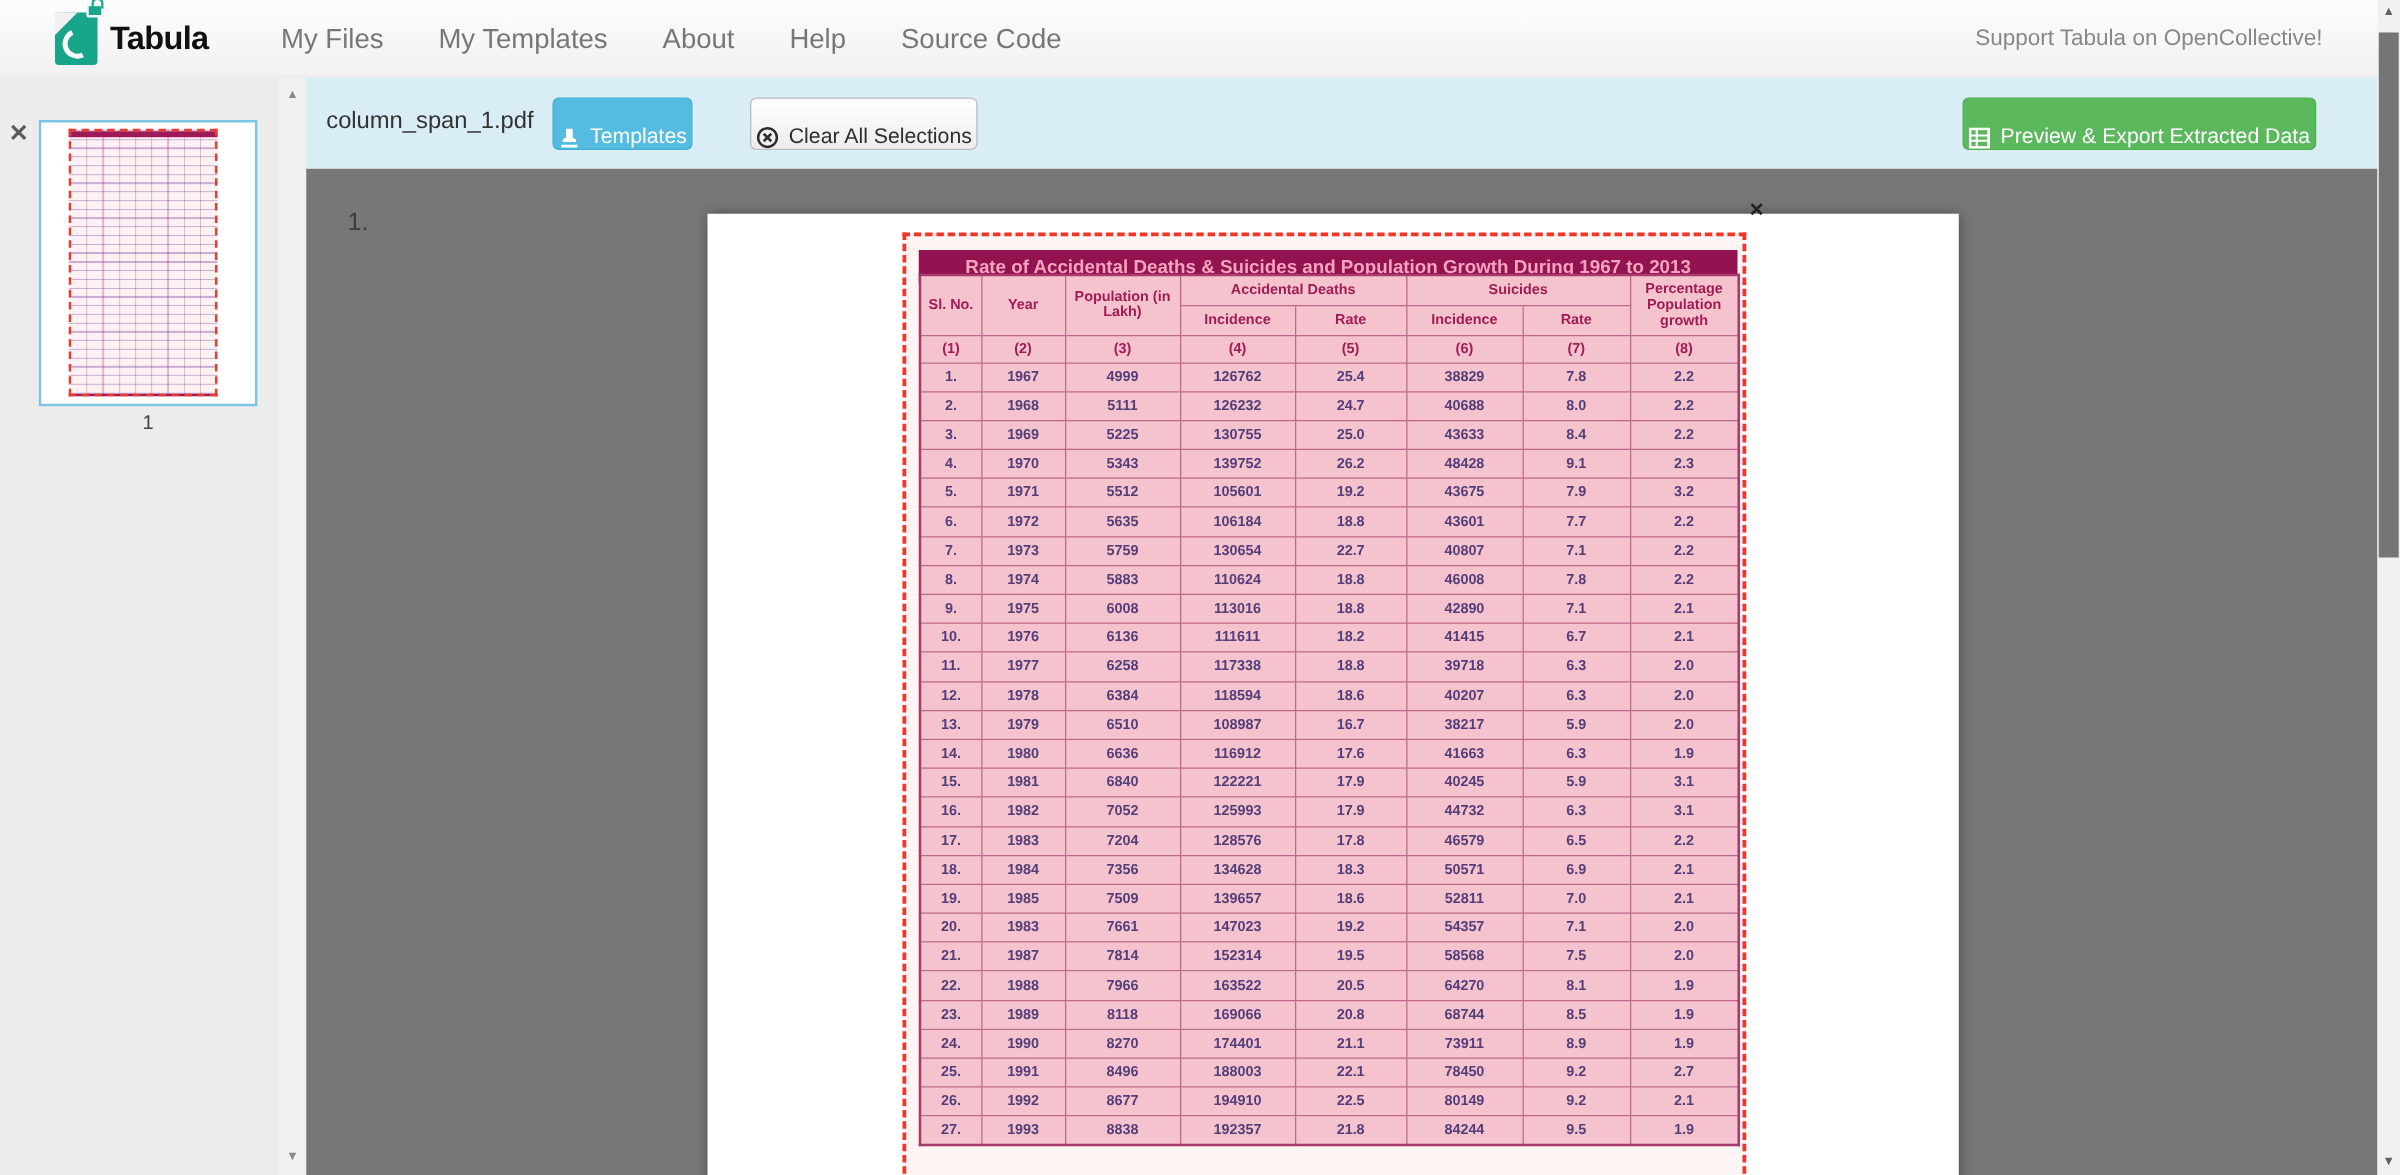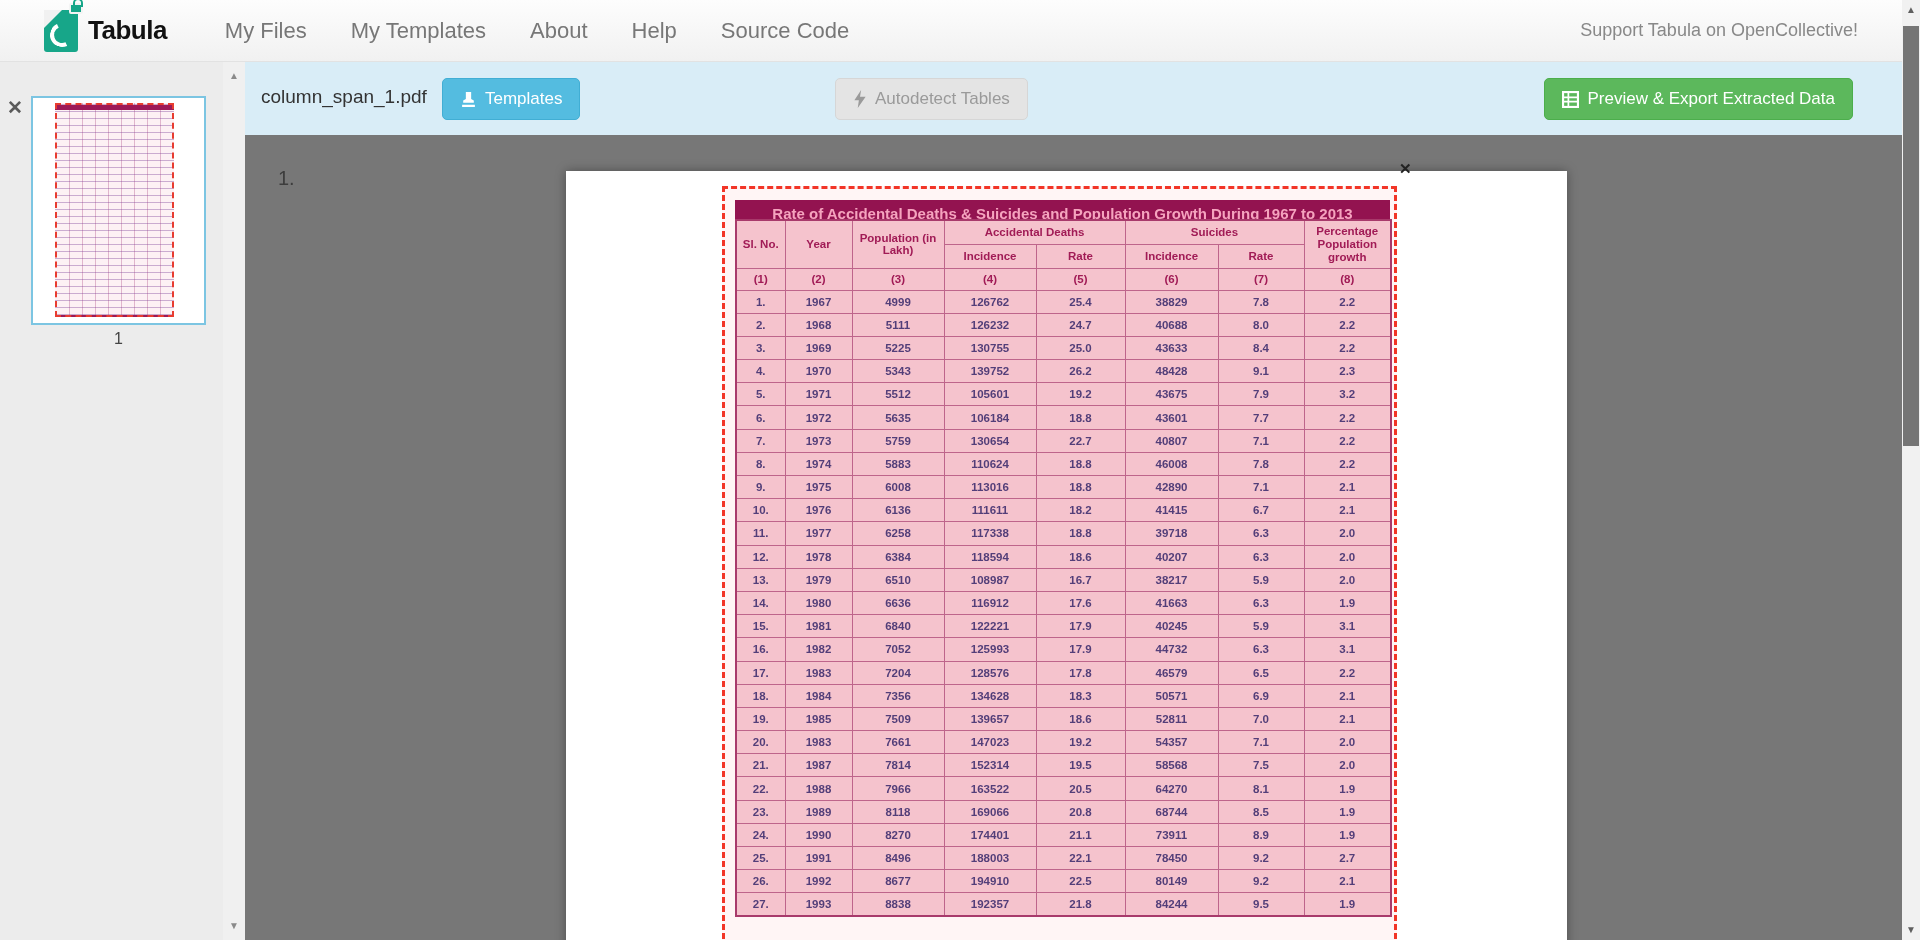--- a/index.html
+++ b/index.html
@@ -49,21 +49,21 @@
       repeating-linear-gradient(to bottom, rgba(0,0,0,0) 0 6px, rgba(120,60,150,.38) 6px 7px),
       repeating-linear-gradient(to right, rgba(0,0,0,0) 0 12px, rgba(170,70,130,.35) 12px 13px),
       #fdf1f4; }
   .thumb-label { position:absolute; left:31px; top:268px; width:175px; text-align:center;
     font-size:16px; color:#444; }
 
   
   .toolbar { position:absolute; left:245px; top:62px; width:1657px; height:73px; background:#d9edf7; }
   .filename { position:absolute; left:16px; top:24px; font-size:19px; color:#333; }
   .btn { position:absolute; top:16px; height:42px; border-radius:5px; font-size:17px;
-    display:inline-flex; align-items:center; gap:8px; padding:0 17px; cursor:pointer;
+    display:inline-flex; align-items:flex-end; gap:8px; padding:0 4px; cursor:pointer;
     border:1px solid transparent; white-space:nowrap; }
   .btn-templates { left:197px; background:#54bce0; border-color:#41aed4; color:#fff; }
   .btn-clear { left:355px; background:linear-gradient(#fff,#ececec); border-color:#bdbdbd; color:#2e2e2e; }
   .btn-auto { left:590px; background:#e4e4e4; border-color:#d6d6d6; color:#9a9a9a; cursor:default; }
   .btn-export { right:49px; background:#5cb85c; border-color:#4cae4c; color:#fff; }
   .btn svg { display:block; }
 
   
   .canvas { position:absolute; left:245px; top:135px; width:1657px; height:805px;
     background:#777; overflow:hidden; }
@@ -128,27 +128,28 @@
 <div class="toolbar">
   <span class="filename">column_span_1.pdf</span>
 
   <div class="btn btn-templates">
     <svg width="17" height="17" viewBox="0 0 16 16">
         <path fill="#fff" d="M5.5 1h5v6.5L13 9v2H3V9l2.5-1.5zM2 13h12v2H2z"></path>
       </svg>
     <span>Templates</span>
   </div>
 
-
-  <div class="btn btn-auto">
-    <svg width="14" height="18" viewBox="0 0 12 16">
-        <path fill="#9a9a9a" d="M7 0L1 9h4l-1 7 7-10H6z"></path>
+  <div class="btn btn-clear">
+    <svg width="18" height="18" viewBox="0 0 18 18">
+        <circle cx="9" cy="9" r="7.5" fill="none" stroke="#2e2e2e" stroke-width="2"></circle>
+        <path d="M6 6l6 6M12 6l-6 6" stroke="#2e2e2e" stroke-width="2"></path>
       </svg>
-    <span>Autodetect Tables</span>
-  </div>
+    <span>Clear All Selections</span>
+  </div>
+
 
   <div class="btn btn-export">
     <svg width="17" height="17" viewBox="0 0 16 16">
         <rect x="1" y="1" width="14" height="14" fill="none" stroke="#fff" stroke-width="2"></rect>
         <path d="M1 6h14M1 10h14M6 1v14" stroke="#fff" stroke-width="1.6"></path>
       </svg>
     <span>Preview &amp; Export Extracted Data</span>
   </div>
 </div>
 

